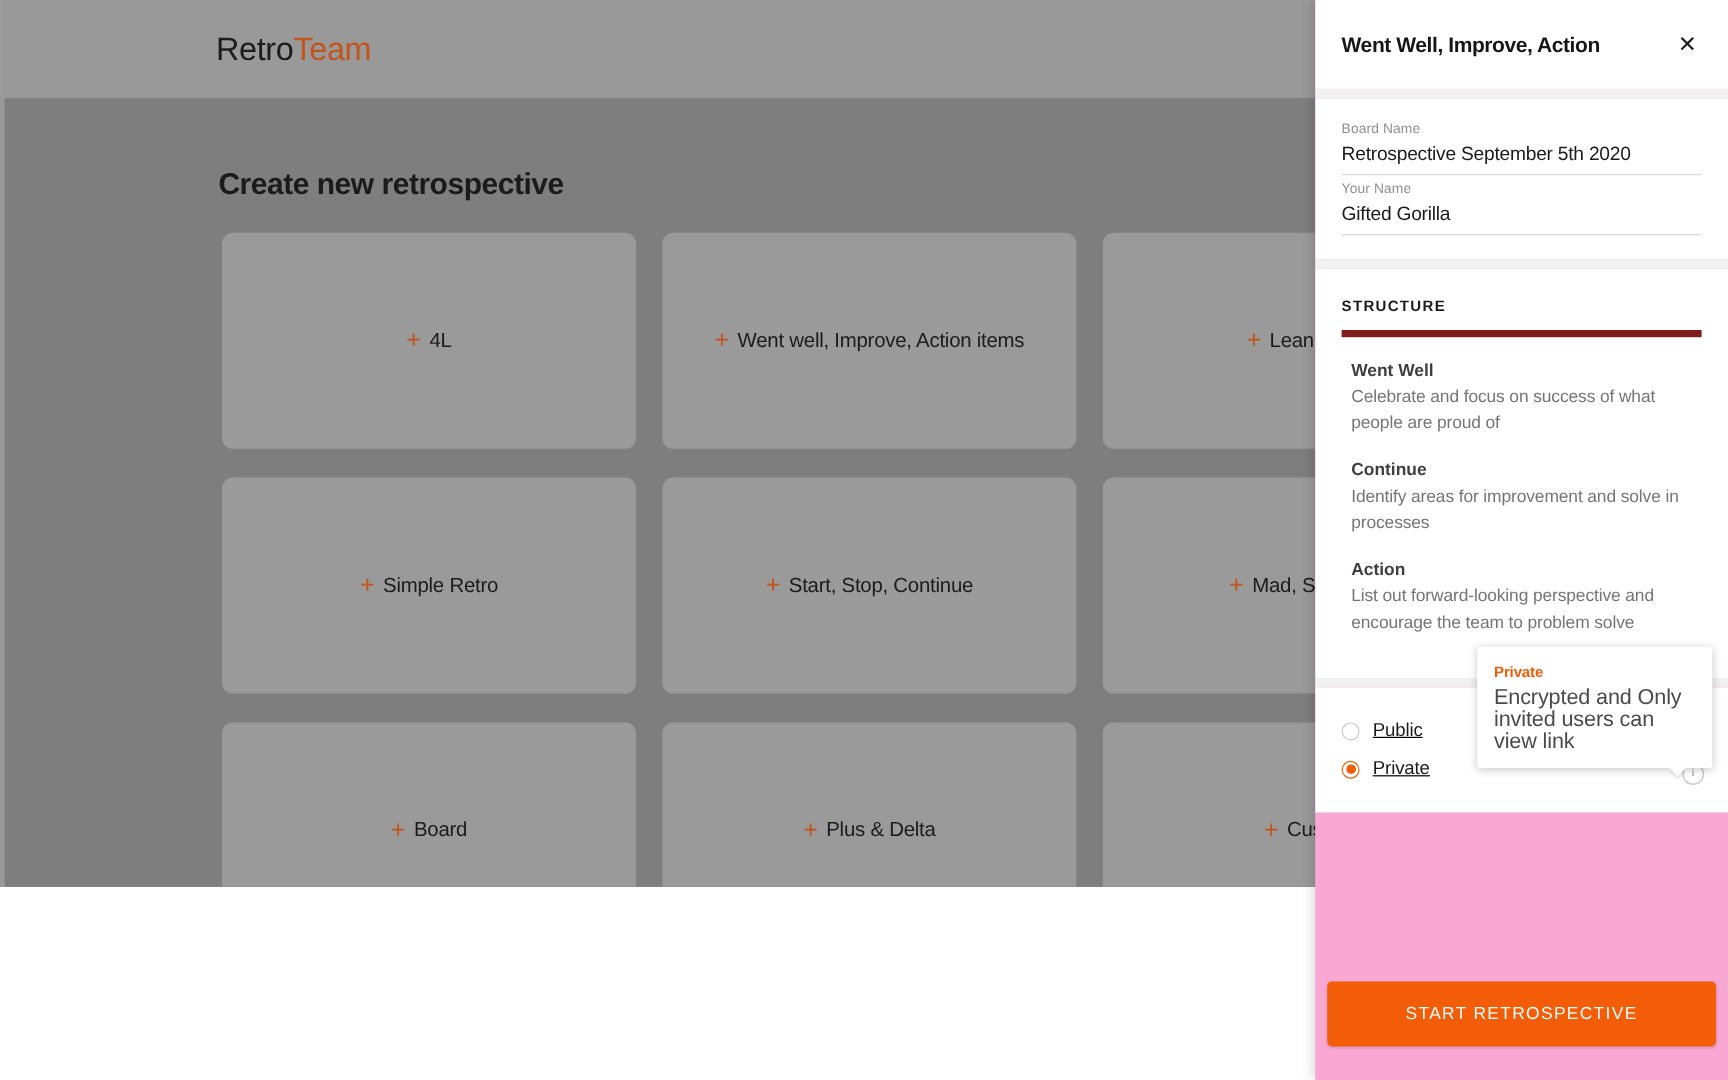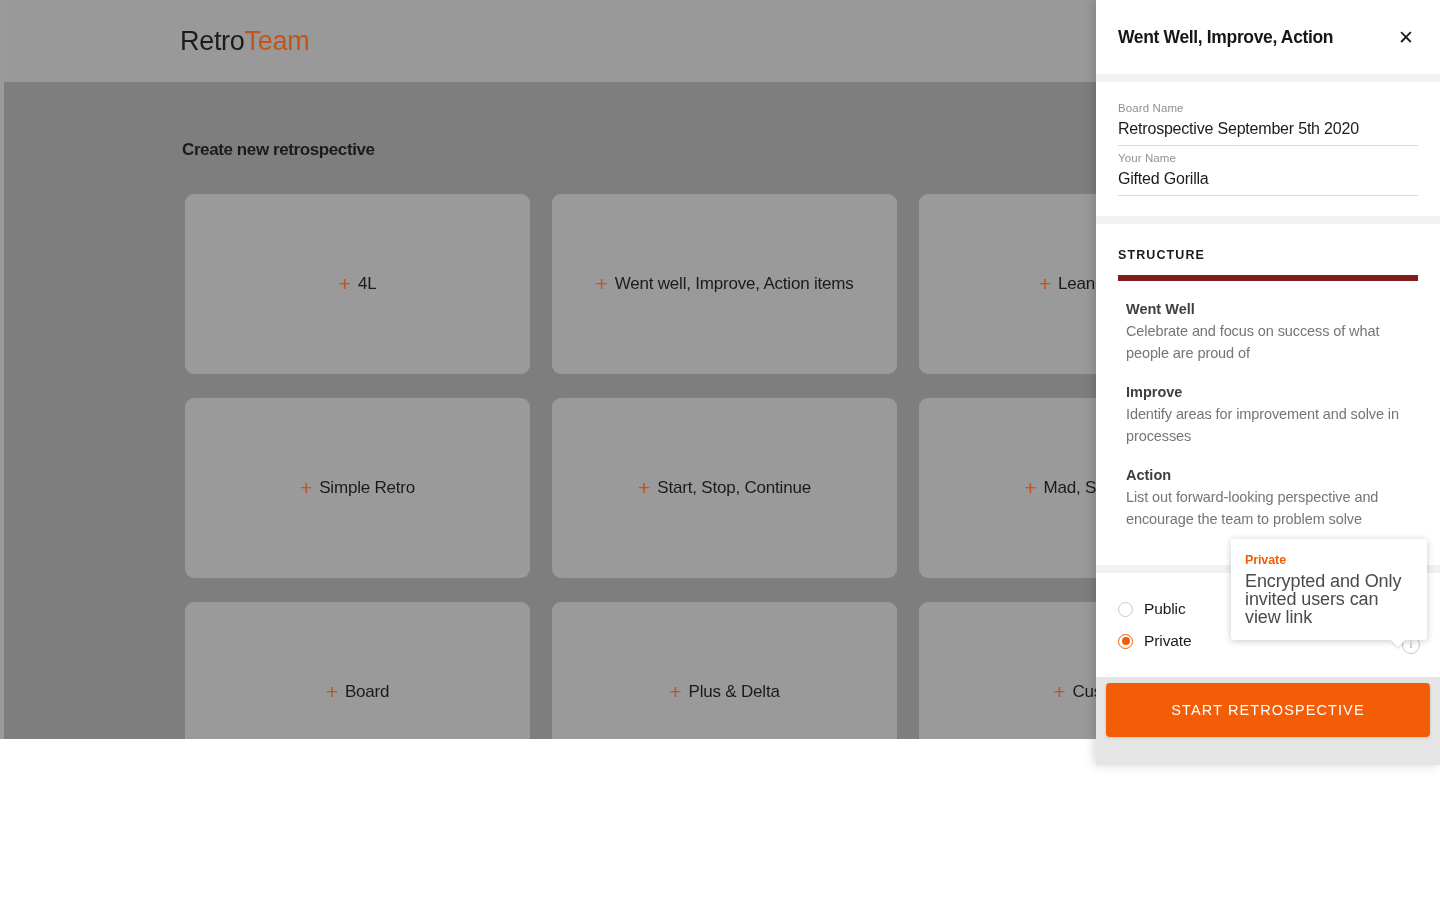--- a/index.html
+++ b/index.html
@@ -51,21 +51,21 @@
   #app-body {
     position: absolute;
     left: 4px; top: 82px;
     width: 1436px; height: 814px;
     background: #7e7e7e;
   }
 
   #page-title {
     position: absolute;
     left: 178px; top: 58px;
-    font-size: 17px;
+    font-size: 25px;
     font-weight: bold;
     color: #1b1b1b;
     letter-spacing: -0.4px;
     white-space: nowrap;
   }
 
   #template-grid {
     position: absolute;
     left: 181px; top: 112px;
     width: 1090px;
@@ -103,22 +103,22 @@
     position: absolute;
     left: 181px; top: 708px;
     width: 1090px;
     border-top: 1px dotted #8d8d8d;
   }
 
   
   #side-panel {
     position: absolute;
     right: 0; top: 0;
-    width: 344px; height: 765px;
-    background: #e5e5e5;
+    width: 344px; height: 900px;
+    background: #f9a8d4;
     box-shadow: -2px 0 10px rgba(0,0,0,0.16);
     overflow: hidden;
   }
   #panel-header {
     position: relative;
     height: 74px;
     background: #ffffff;
     display: flex;
     align-items: center;
     padding: 0 21px 0 22px;
@@ -197,20 +197,21 @@
     font-size: 14.5px;
     color: #757575;
     line-height: 22px;
     letter-spacing: -0.1px;
   }
 
   #panel-visibility {
     background: #ffffff;
     padding: 20px 8px 20px 22px;
     position: relative;
+    text-decoration: underline;
   }
   .radio-row {
     display: flex;
     align-items: center;
     height: 32px;
     cursor: pointer;
   }
   .radio-mark {
     width: 15px; height: 15px;
     border-radius: 50%;
@@ -423,21 +424,21 @@
 
   <div id="panel-structure">
     <div id="structure-heading">STRUCTURE</div>
 
     <div class="structure-item">
       <div class="si-title">Went Well</div>
       <div class="si-desc">Celebrate and focus on success of what people are proud of</div>
     </div>
 
     <div class="structure-item">
-      <div class="si-title">Improve</div>
+      <div class="si-title">Continue</div>
       <div class="si-desc">Identify areas for improvement and solve in processes</div>
     </div>
 
     <div class="structure-item">
       <div class="si-title">Action</div>
       <div class="si-desc">List out forward-looking perspective and encourage the team to problem solve</div>
     </div>
   </div>
 
   <div class="panel-gap"></div>

